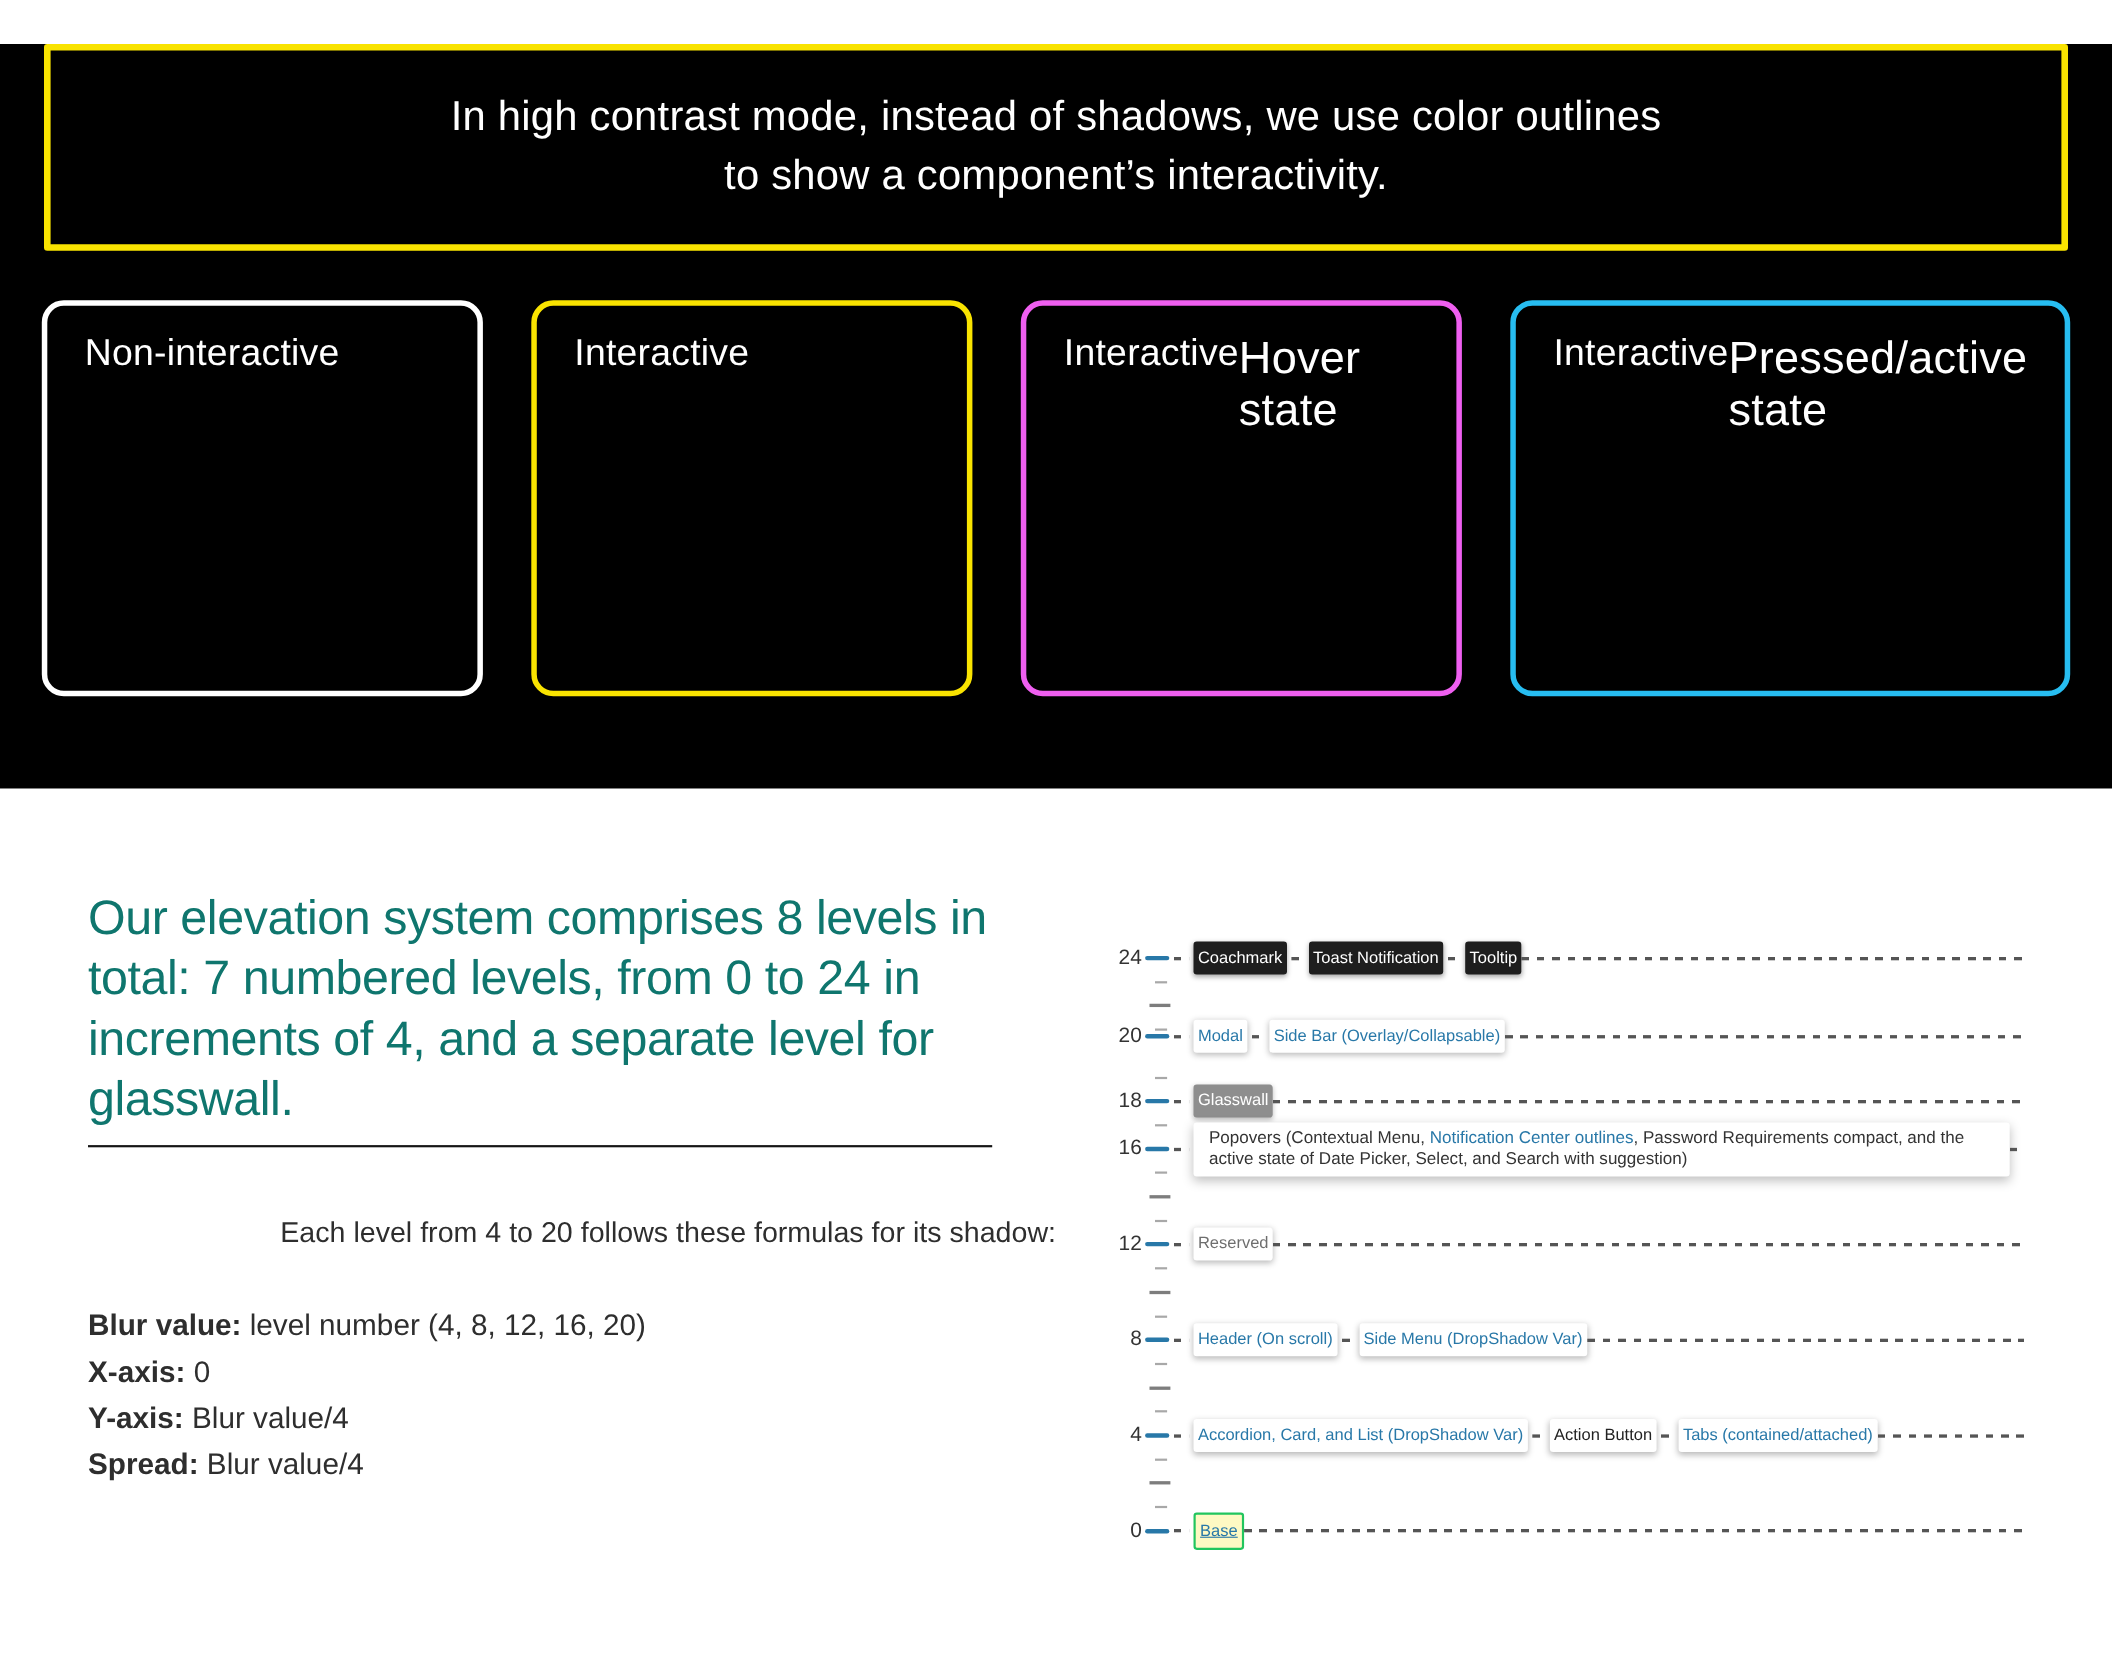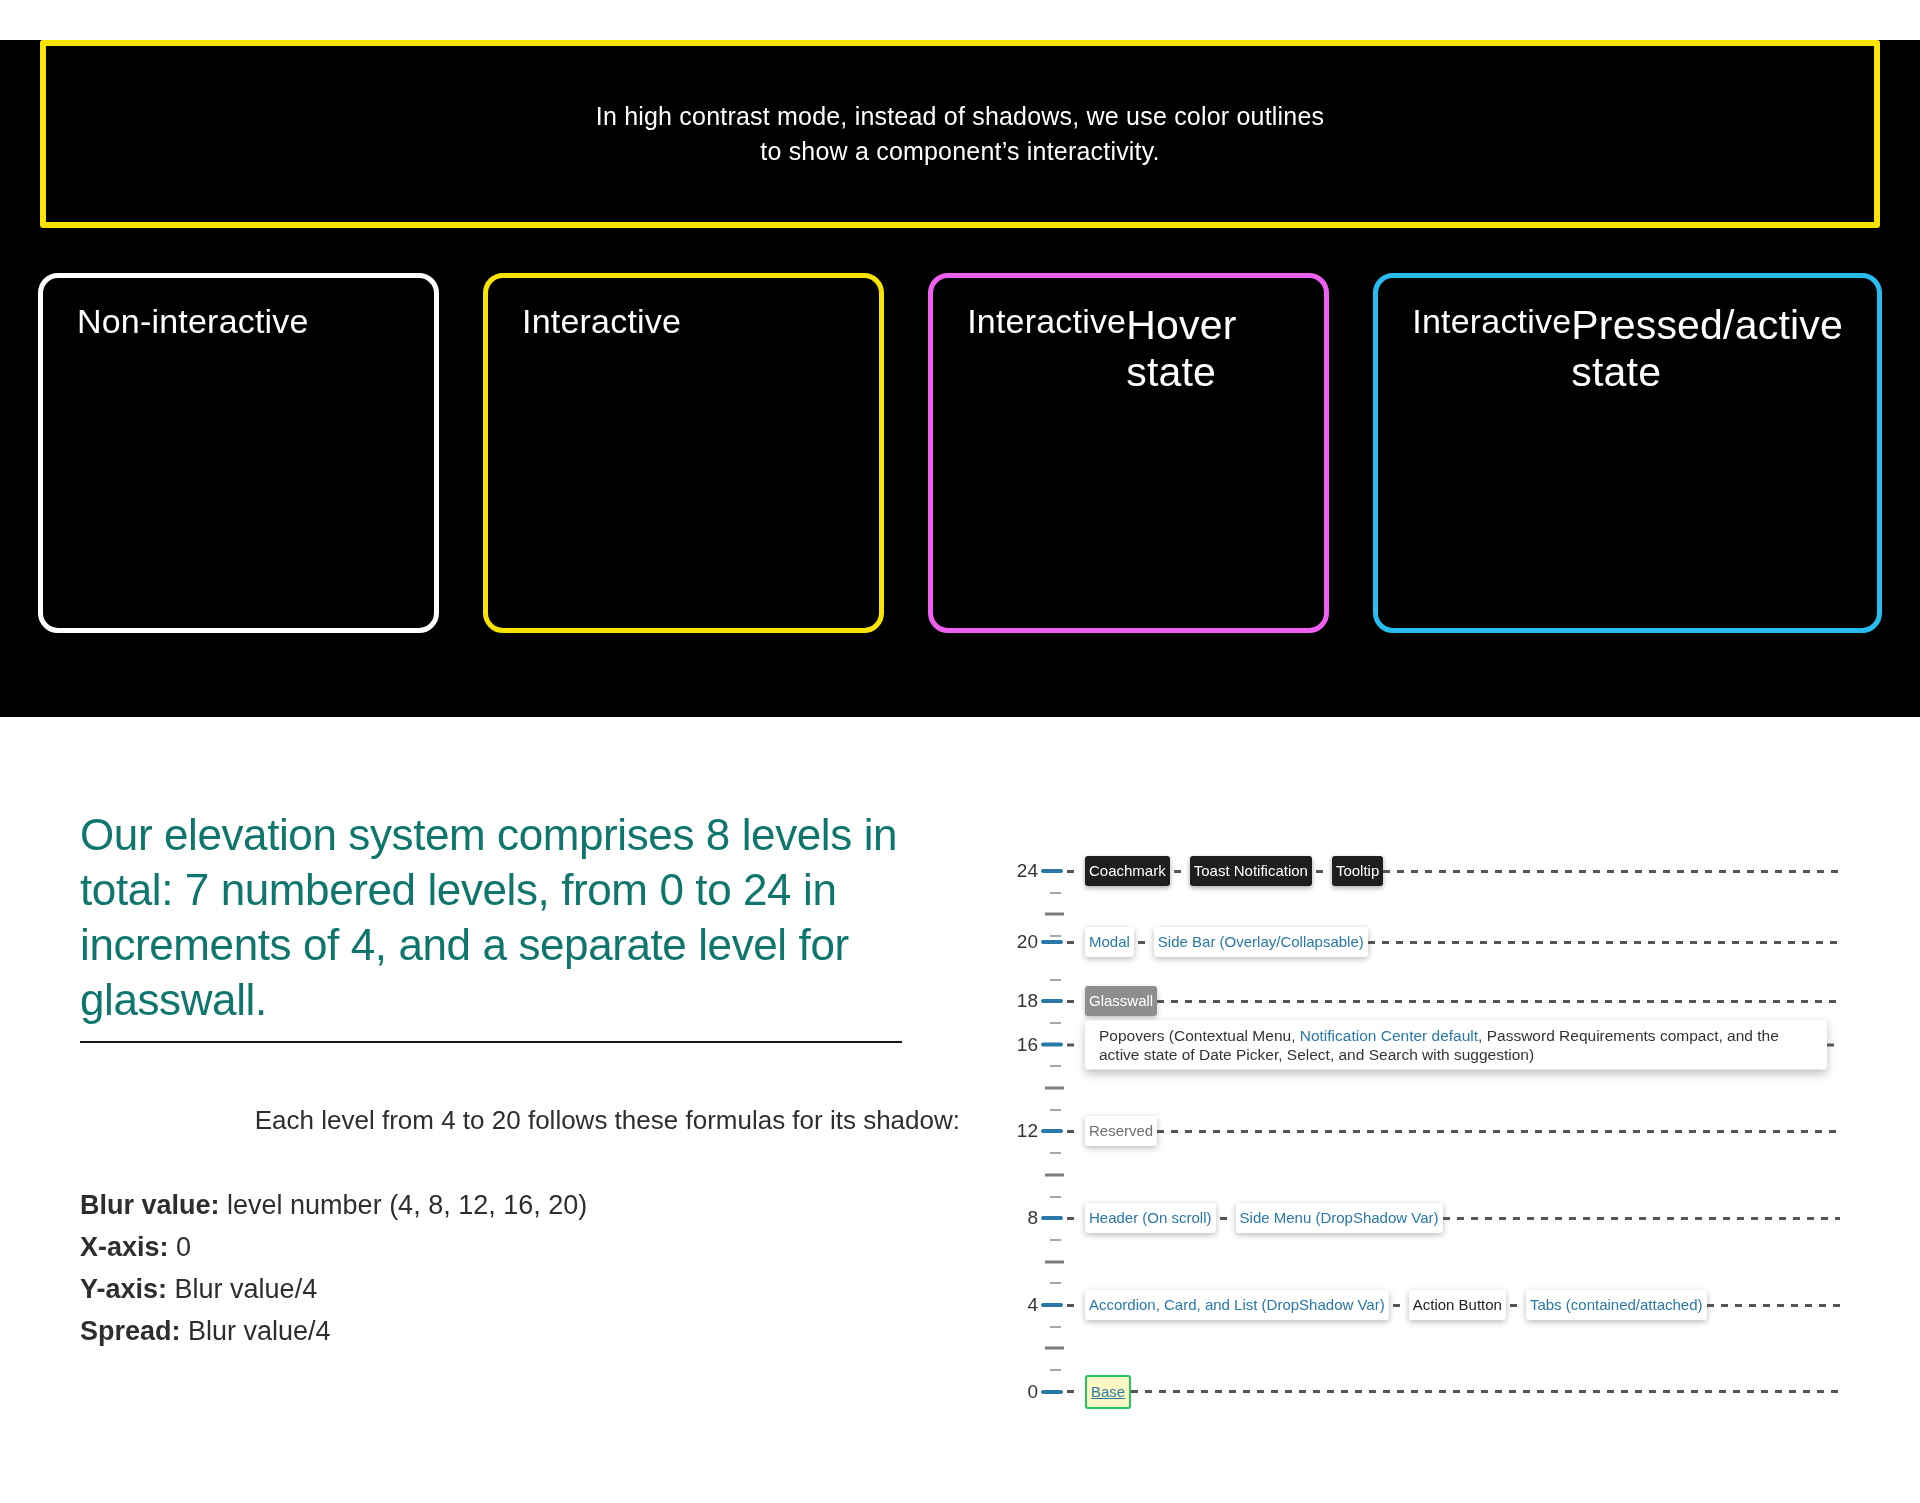--- a/index.html
+++ b/index.html
@@ -22,21 +22,21 @@
   
   .top-section { width: 1920px; height: 677px; background: #000; }
   .banner {
     margin: 40px 40px 0;
     height: 188px;
     border: 6px solid var(--yellow);
     border-radius: 3px;
     display: flex; align-items: center; justify-content: center;
     text-align: center;
     color: #fff;
-    font-size: 25px;
+    font-size: 38px;
     line-height: 1.42;
     white-space: pre-line;
     letter-spacing: 0.2px;
   }
   .cards-row {
     display: flex;
     gap: 44px;
     margin: 45px 38px 0;
   }
   .hc-card {
@@ -207,21 +207,21 @@
         <span class="lvl">18</span>
         <span class="btick"></span>
         <span class="dash-seg lead"></span>
         <span class="chip gray">Glasswall</span>
         <span class="dash-seg fill"></span>
       </div>
       <div class="crow" style="top: 327.6px;">
         <span class="lvl">16</span>
         <span class="btick"></span>
         <span class="dash-seg lead"></span>
-        <span class="chip wide"><span>Popovers (Contextual Menu, </span><span class="blue">Notification Center default</span><span>, Password Requirements compact, and the active state of Date Picker, Select, and Search with suggestion)</span></span>
+        <span class="chip wide"><span>Popovers (Contextual Menu, </span><span class="blue">Notification Center outlines</span><span>, Password Requirements compact, and the active state of Date Picker, Select, and Search with suggestion)</span></span>
         <span class="dash-seg fill"></span>
       </div>
       <div class="crow" style="top: 414.4px;">
         <span class="lvl">12</span>
         <span class="btick"></span>
         <span class="dash-seg lead"></span>
         <span class="chip muted">Reserved</span>
         <span class="dash-seg fill"></span>
       </div>
       <div class="crow" style="top: 501.2px;">

